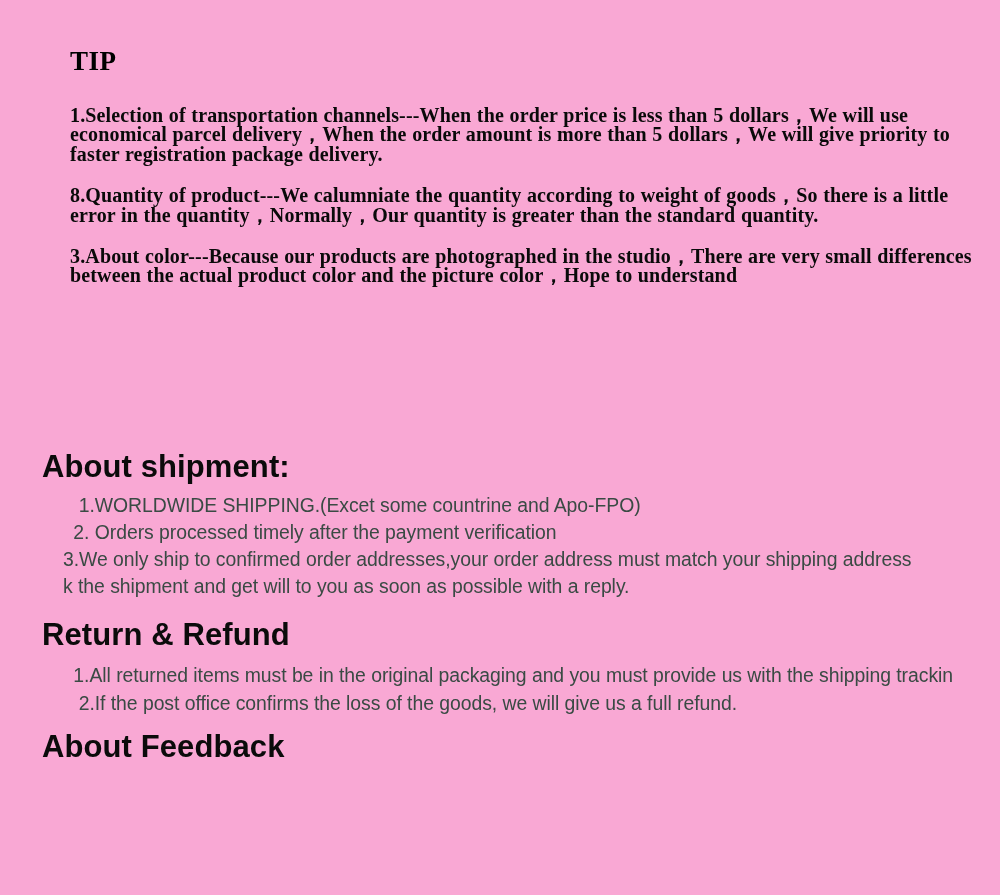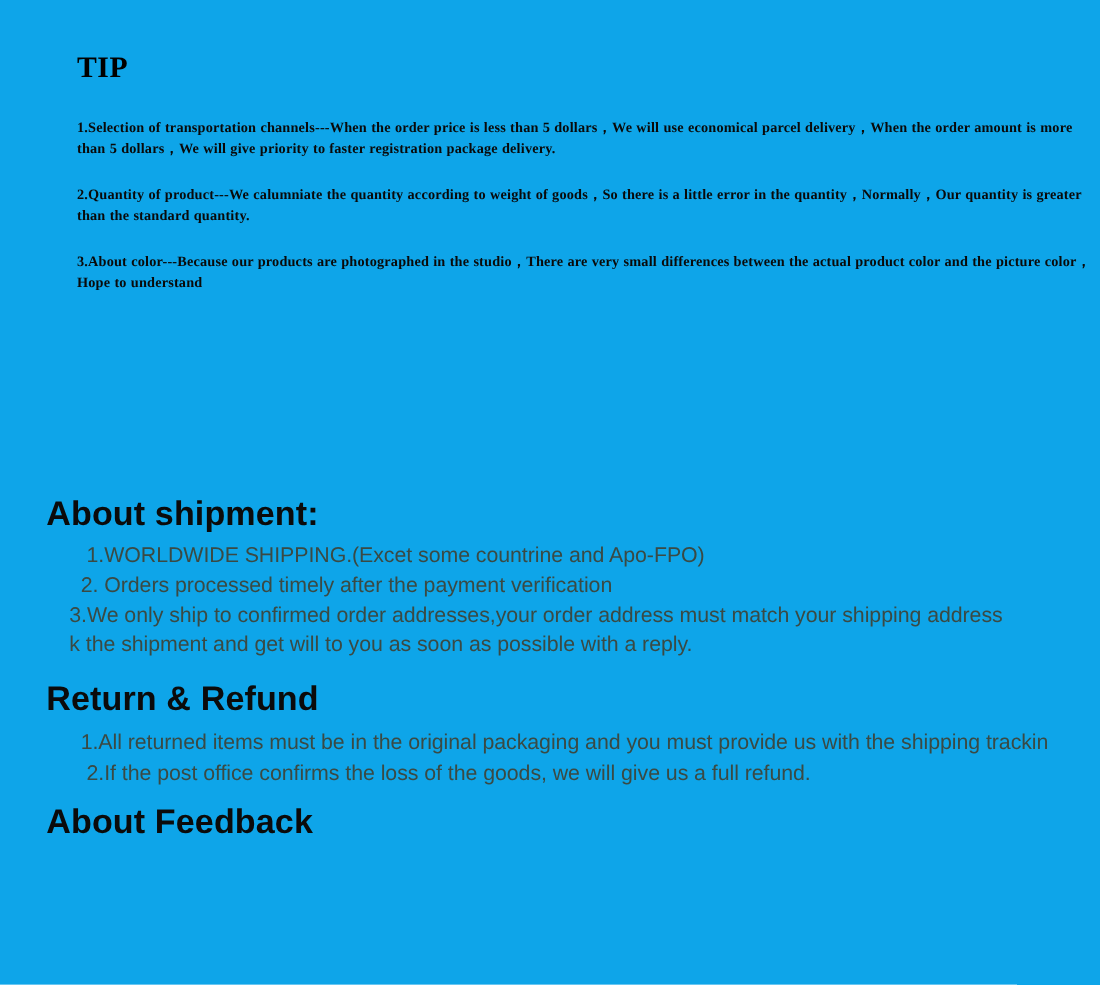--- a/index.html
+++ b/index.html
@@ -12,21 +12,21 @@
     height: 895px;
     overflow: hidden;
     font-family: "Liberation Sans", sans-serif;
     -webkit-font-smoothing: antialiased;
   }
 
   .page {
     position: relative;
     width: 1000px;
     height: 895px;
-    background: #0ea5e9;
+    background: #f9a8d4;
     text-decoration: underline;
   }
 
   
   .tip-block {
     position: absolute;
     left: 70px;
     top: 46px;
     width: 925px;
   }
@@ -35,21 +35,21 @@
     font-weight: bold;
     font-size: 27px;
     line-height: 30px;
     color: #000000;
     letter-spacing: 0.5px;
     margin: 0 0 30px 0;
   }
   .tip-para {
     font-family: "Liberation Serif", "DejaVu Serif", serif;
     font-weight: bold;
-    font-size: 13px;
+    font-size: 20px;
     line-height: 19.4px;
     color: #0a0a0a;
     letter-spacing: 0.15px;
     margin: 0 0 22px 0;
     text-align: left;
     word-spacing: 0.4px;
   }
   .tip-para:last-child { margin-bottom: 0; }
 
   
@@ -101,21 +101,21 @@
 </head>
 <body>
 
 <div class="page">
 
   <div class="tip-block">
     <h1 class="tip-title">TIP</h1>
 
     <p class="tip-para">1.Selection of transportation channels---When the order price is less than 5 dollars，We will use economical parcel delivery，When the order amount is more than 5 dollars，We will give priority to faster registration package delivery.</p>
 
-    <p class="tip-para">2.Quantity of product---We calumniate the quantity according to weight of goods，So there is a little error in the quantity，Normally，Our quantity is greater than the standard quantity.</p>
+    <p class="tip-para">8.Quantity of product---We calumniate the quantity according to weight of goods，So there is a little error in the quantity，Normally，Our quantity is greater than the standard quantity.</p>
 
     <p class="tip-para">3.About color---Because our products are photographed in the studio，There are very small differences between the actual product color and the picture color，Hope to understand</p>
   </div>
 
   <div class="sections">
 
     <div class="section" id="sec-shipment">
       <h2 class="sec-heading">About shipment:</h2>
       <div class="sec-body">
         <span class="ln">  1.WORLDWIDE SHIPPING.(Excet some countrine and Apo-FPO)</span>

